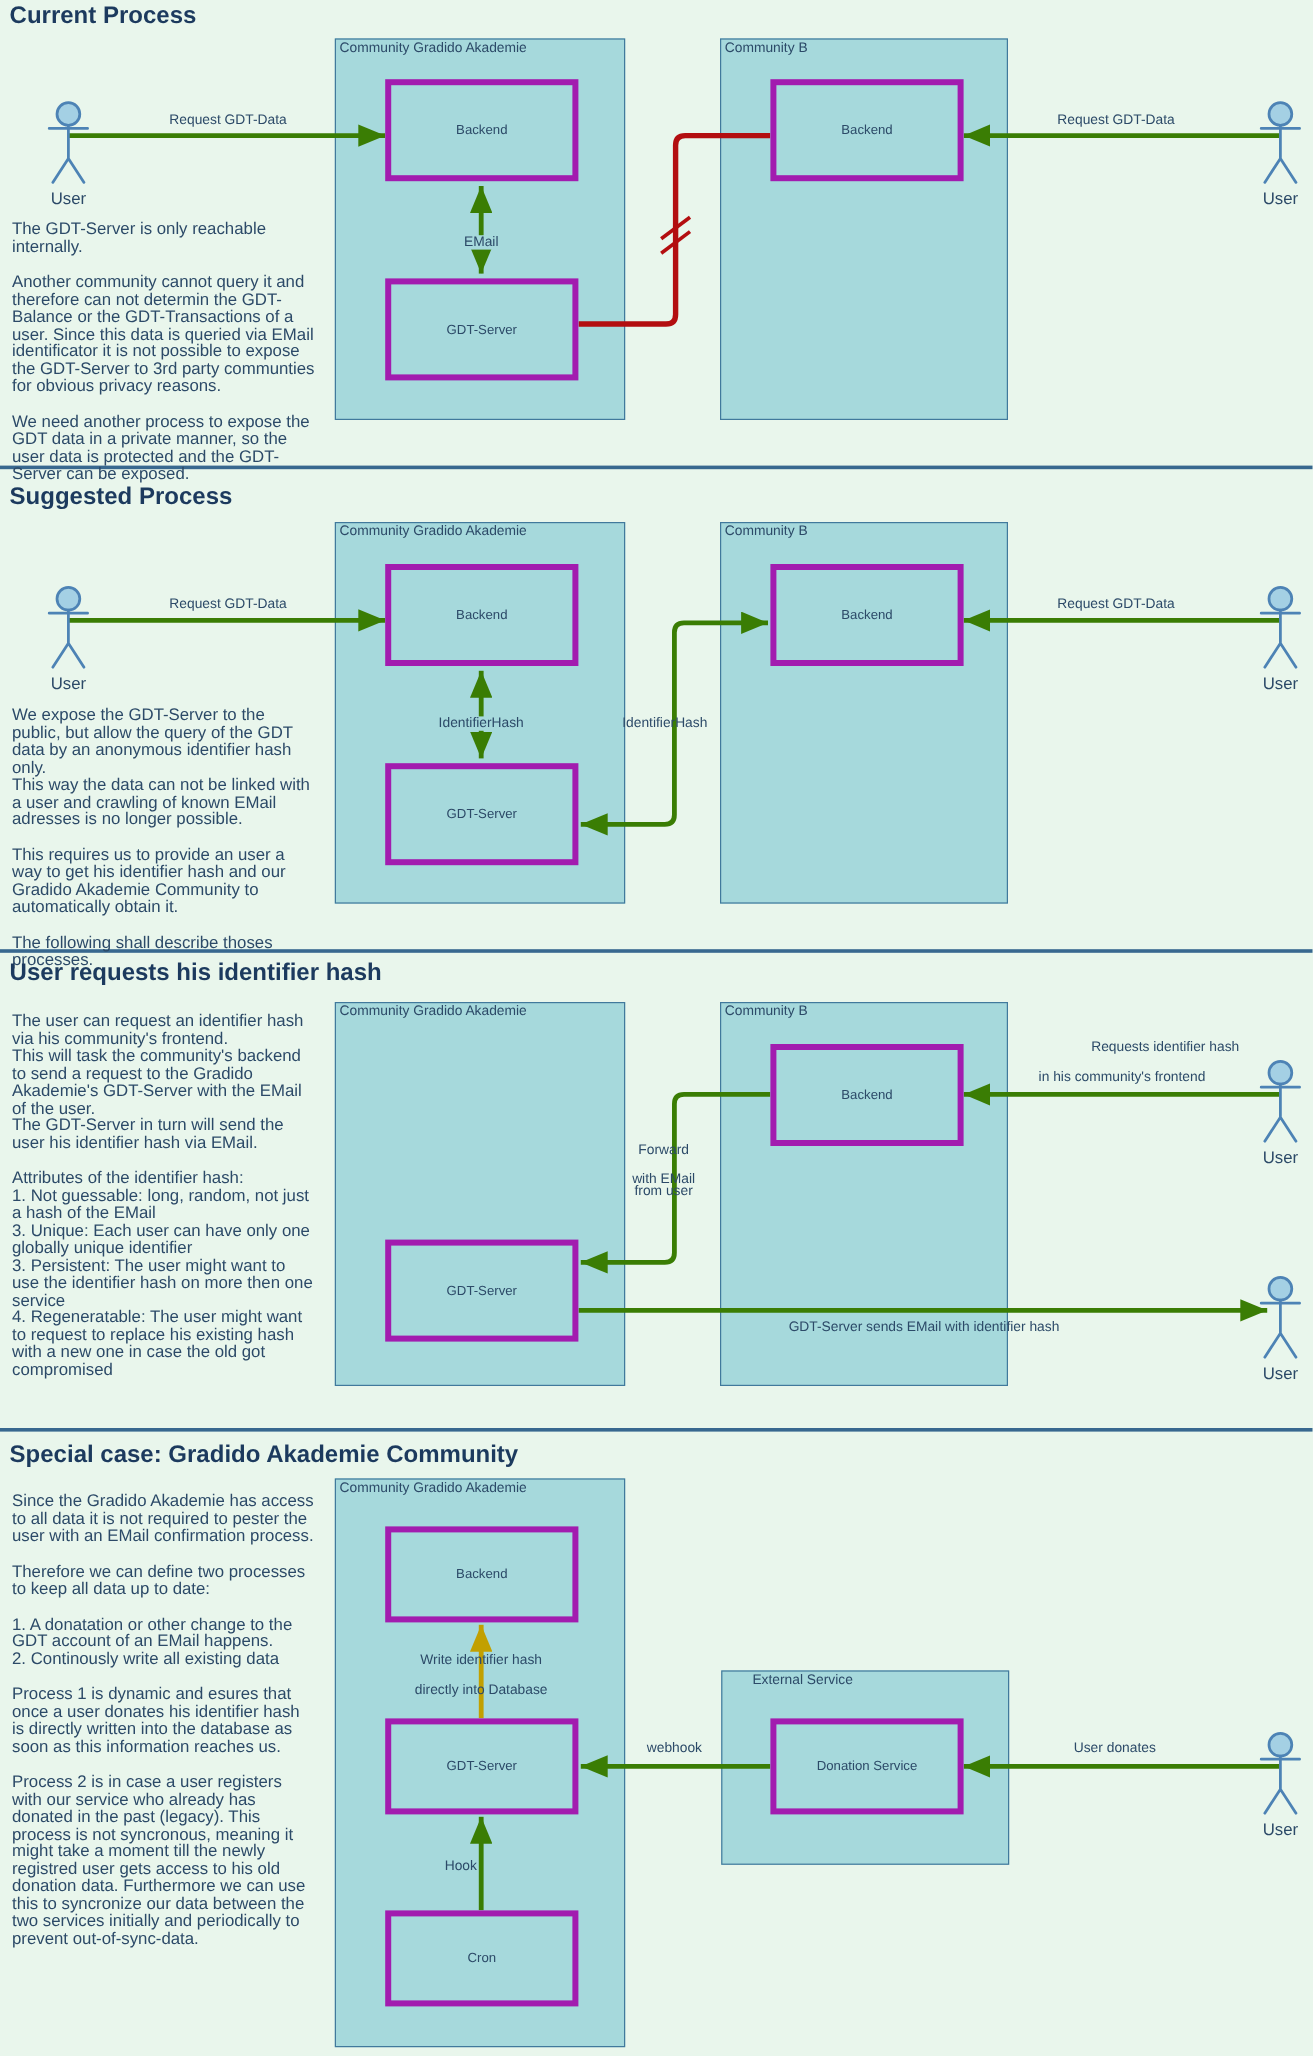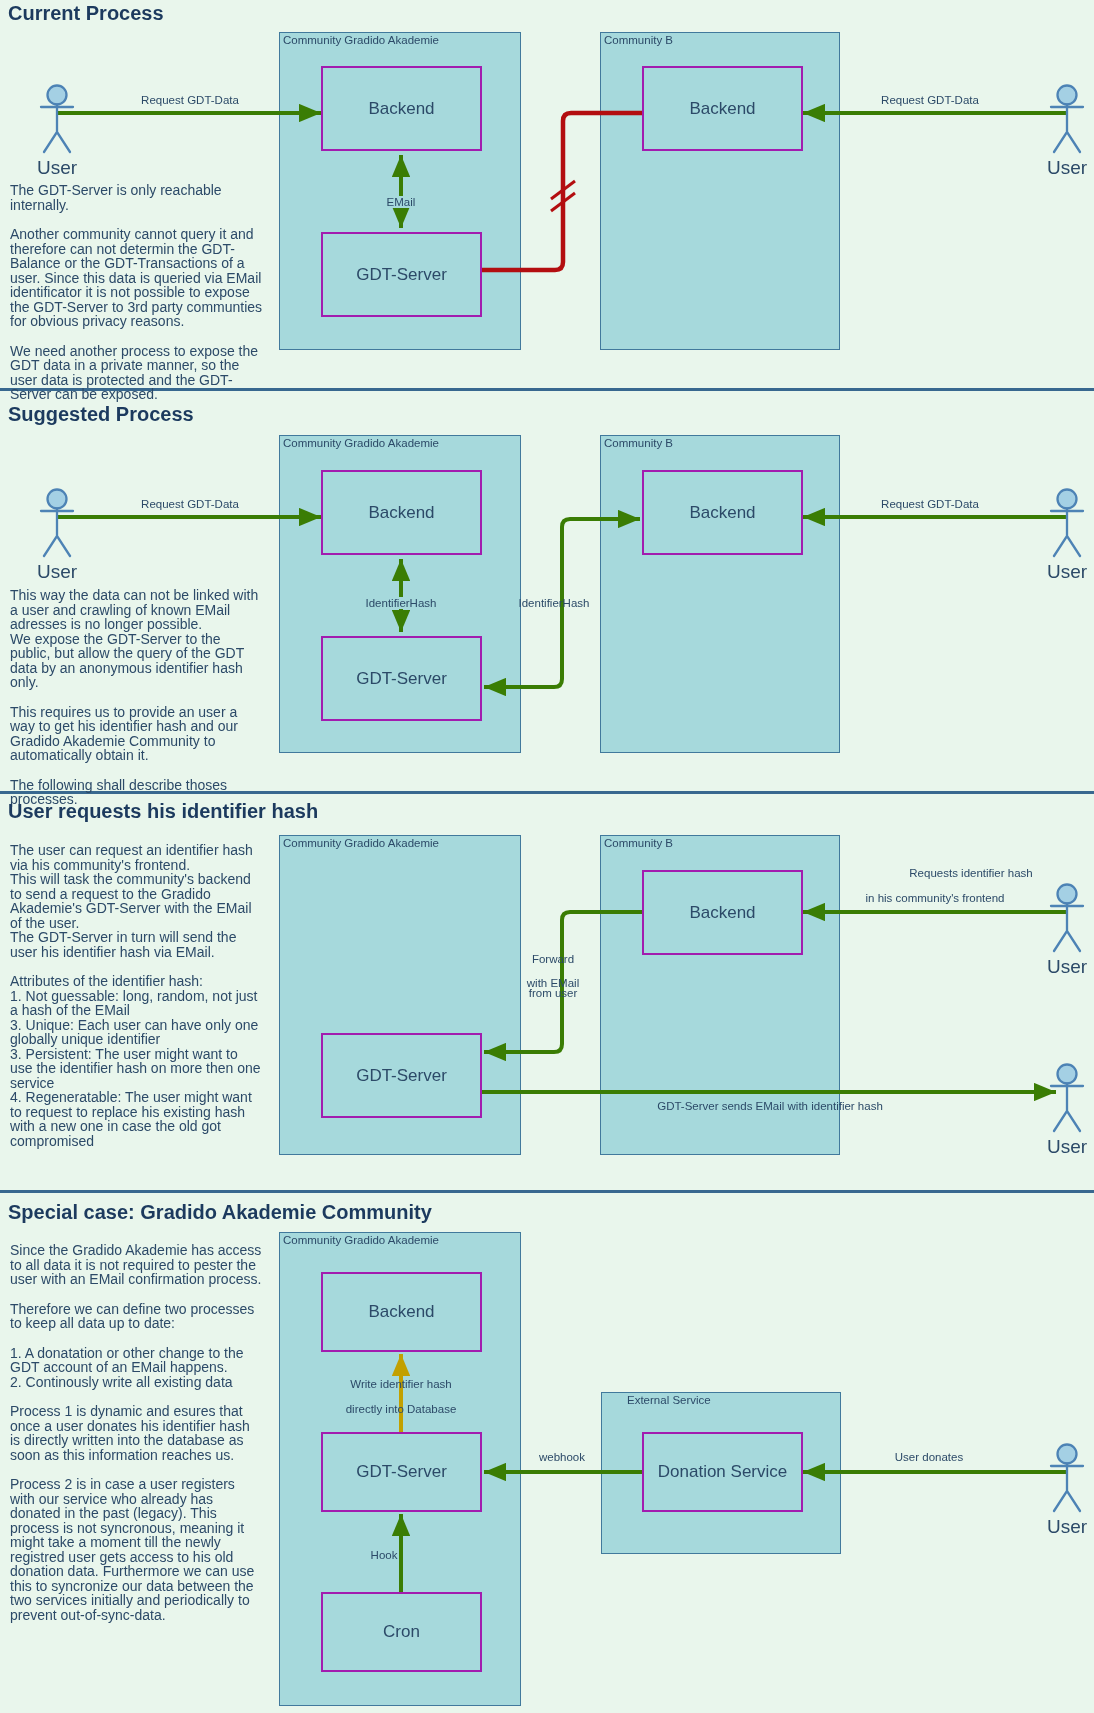--- a/index.html
+++ b/index.html
@@ -2,25 +2,25 @@
 <html><head>
 <meta charset="utf-8">
 <style>
   html,body{margin:0;padding:0;background:#e9f6ec;}
   .page{position:relative;width:1094px;height:1713px;background:#e9f6ec;
         font-family:"Liberation Sans",sans-serif;color:#2c4a68;overflow:hidden;}
   .h2{position:absolute;font-size:20px;font-weight:bold;color:#1c3a5e;white-space:nowrap;z-index:6;}
   .divider{position:absolute;left:0;width:1094px;height:3px;background:#38688f;z-index:2;}
   .container{position:absolute;background:#a6d9dc;border:1.5px solid #41799c;box-sizing:border-box;z-index:1;}
   .clabel{position:absolute;left:4px;top:2px;font-size:11.5px;color:#2c4a68;white-space:nowrap;z-index:6;}
-  .node{position:absolute;background:#a6d9dc;border:2px solid #a21caf;box-sizing:border-box;
-        display:flex;align-items:center;justify-content:center;font-size:17px;z-index:6;color:#2c4a68;}
+  .node{position:absolute;background:#a6d9dc;border:5px solid #a21caf;box-sizing:border-box;
+        display:flex;align-items:center;justify-content:center;font-size:11px;z-index:6;color:#2c4a68;}
   .albl{position:absolute;font-size:11.5px;transform:translateX(-50%);white-space:nowrap;z-index:7;color:#2c4a68;}
   .bg-teal{background:#a6d9dc;padding:0 3px;}
-  .user-label{position:absolute;font-size:19px;transform:translateX(-50%);color:#2c4a68;z-index:7;}
+  .user-label{position:absolute;font-size:14px;transform:translateX(-50%);color:#2c4a68;z-index:7;}
   .notes{position:absolute;left:10px;width:253px;font-size:14px;line-height:14.5px;z-index:6;}
   .notes p{margin:0;}
   .notes p.gap{margin-top:15px;}
   svg.overlay{position:absolute;left:0;top:0;z-index:5;pointer-events:none;}
 </style>
 </head>
 <body>
 
 <div class="page">
 
@@ -75,22 +75,22 @@
 
   <div class="albl" style="left:190px;top:498px;">Request GDT-Data</div>
   <div class="albl" style="left:930px;top:498px;">Request GDT-Data</div>
   <div class="albl bg-teal" style="left:401px;top:597px;">IdentifierHash</div>
   <div class="albl" style="left:554px;top:597px;">IdentifierHash</div>
 
   <div class="user-label" style="left:57px;top:561px;">User</div>
   <div class="user-label" style="left:1067px;top:561px;">User</div>
 
   <div class="notes" style="top:588px;">
+    <p>We expose the GDT-Server to the public, but allow the query of the GDT data by an anonymous identifier hash only.</p>
     <p>This way the data can not be linked with a user and crawling of known EMail adresses is no longer possible.</p>
-    <p>We expose the GDT-Server to the public, but allow the query of the GDT data by an anonymous identifier hash only.</p>
     <p class="gap">This requires us to provide an user a way to get his identifier hash and our Gradido Akademie Community to automatically obtain it.</p>
     <p class="gap">The following shall describe thoses processes.</p>
   </div>
 
   <div class="divider" style="top:791px;"></div>
 
   <div class="h2" style="left:8px;top:800px;">User requests his identifier hash</div>
 
   <div class="container" style="left:279px;top:835px;width:242px;height:320px;"></div>
   <div class="clabel" style="left:283px;top:837px;">Community Gradido Akademie</div>

